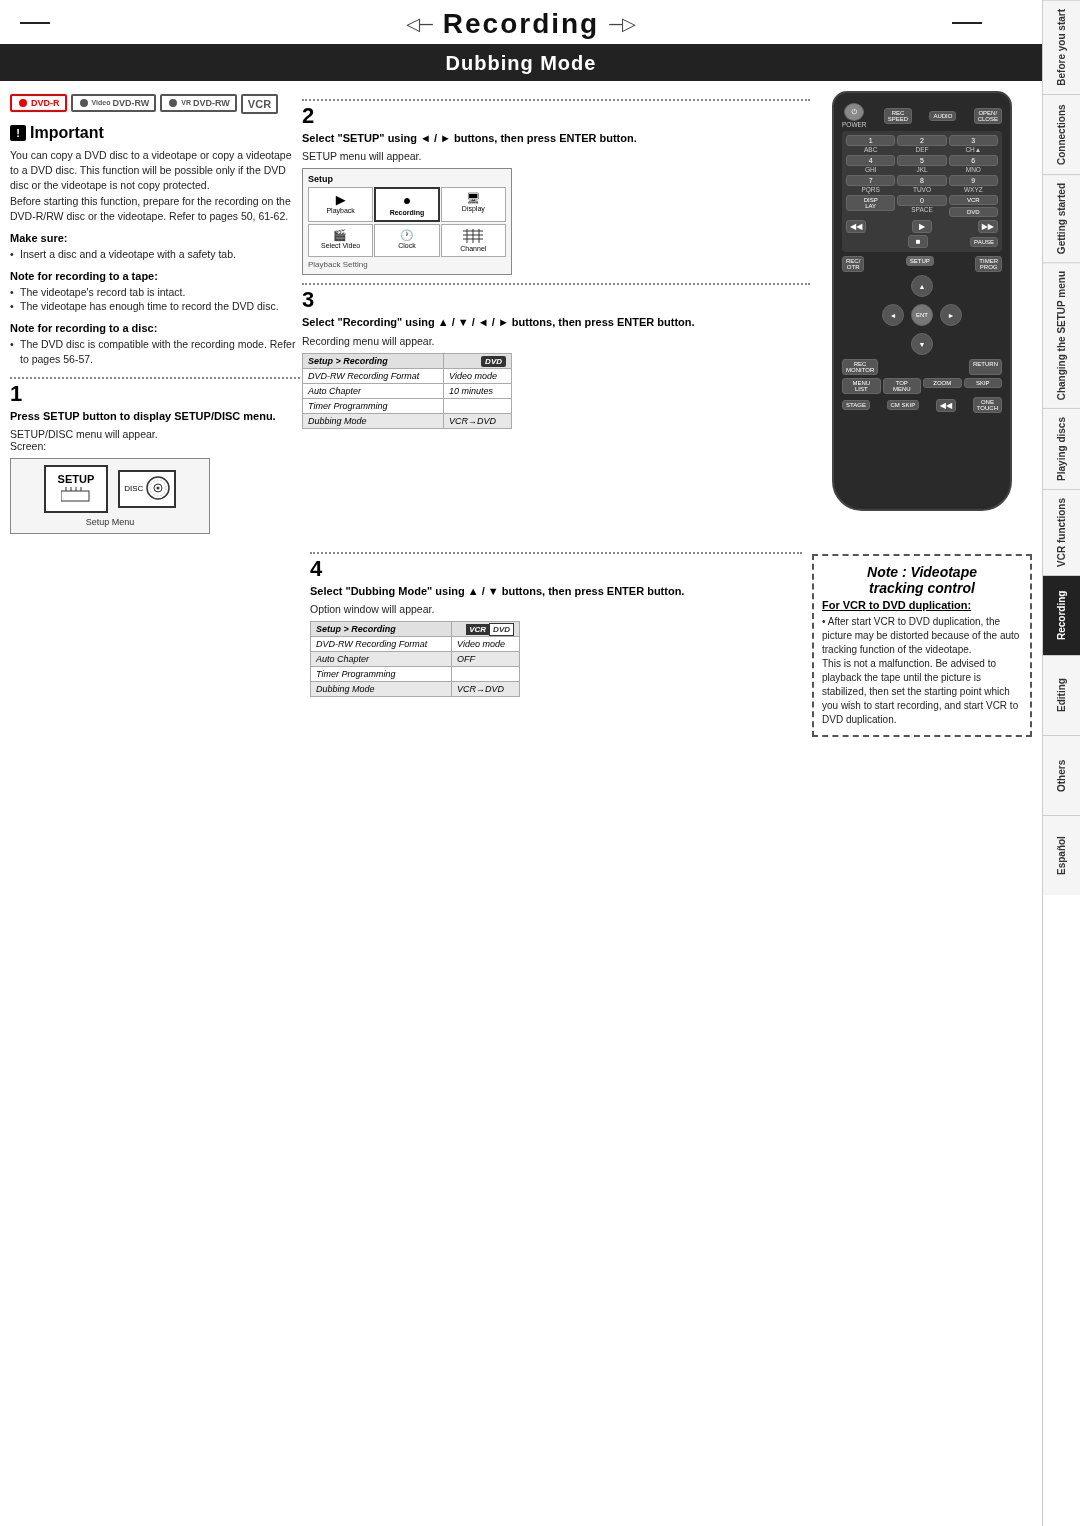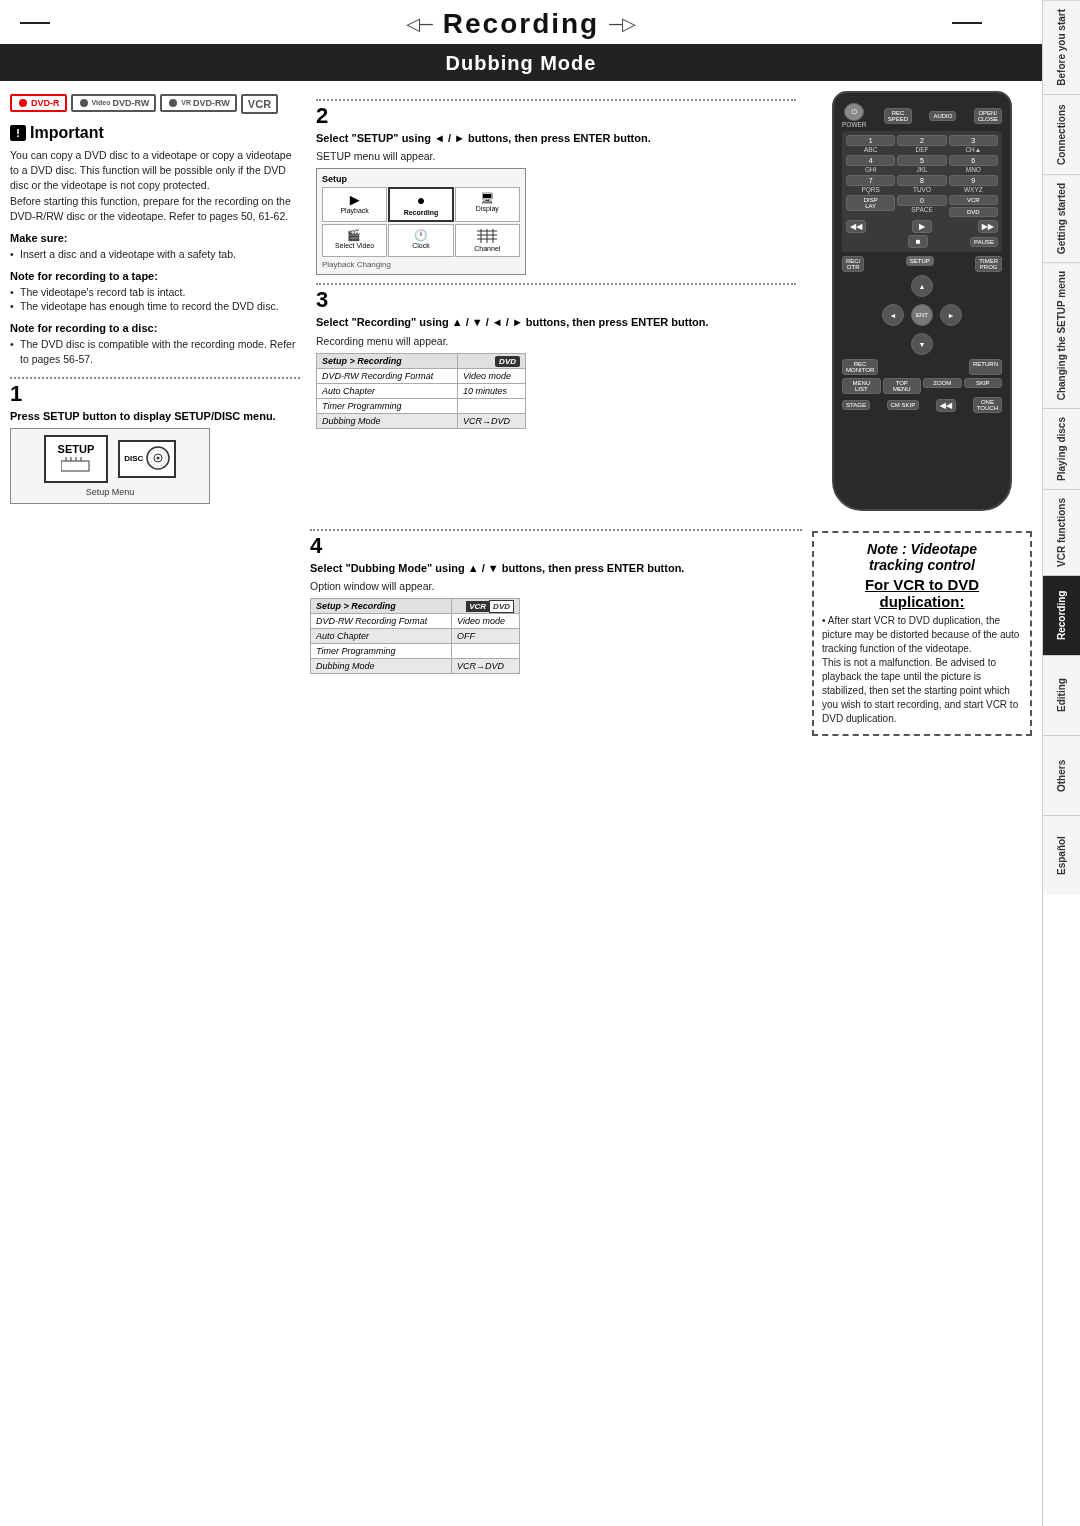--- a/index.html
+++ b/index.html
@@ -98,21 +98,21 @@
       font-size: 20px;
       font-weight: bold;
       letter-spacing: 1px;
       margin-bottom: 0;
     }
 
     
     .content-area {
       display: flex;
       padding: 10px 10px 5px 10px;
-      gap: 16px;
+      gap: 2px;
     }
 
     
     .left-col {
       width: 290px;
       flex-shrink: 0;
     }
 
     
     .mid-col {
@@ -323,23 +323,22 @@
 
     .note-videotape-title {
       font-style: italic;
       font-weight: bold;
       font-size: 14px;
       text-align: center;
       margin-bottom: 3px;
     }
 
     .note-videotape-subtitle {
-      font-size: 15px;
-      font-weight: bold;
-      text-align: center;
+      font-size: 11px;
+      font-weight: bold;
       margin-bottom: 4px;
       text-decoration: underline;
     }
 
     .note-videotape-text {
       font-size: 10px;
       line-height: 1.4;
       color: #222;
     }
 
@@ -497,37 +496,40 @@
             <li>The DVD disc is compatible with the recording mode. Refer to pages 56-57.</li>
           </ul>
         </div>
 
         <div class="step1-left">
           <div class="step-dotted-line"></div>
           <div class="step-number">1</div>
           <div class="step-instruction">
             <b>Press SETUP button to display SETUP/DISC menu.</b>
           </div>
+          <div class="step-result">
+            SETUP/DISC menu will appear.<br>Screen:
+          </div>
 
           <div style="border:1px solid #888;background:#f5f5f5;padding:6px;width:200px;">
             <div style="display:flex;gap:10px;align-items:center;justify-content:center;">
               <div style="border:2px solid #333;padding:6px 12px;background:#fff;text-align:center;">
                 <div style="font-size:11px;font-weight:bold;">SETUP</div>
                 <div style="font-size:8px;margin-top:2px;">
                   <svg width="30" height="16" viewBox="0 0 30 16">
                     <rect x="0" y="4" width="28" height="10" fill="none" stroke="#333" stroke-width="1"></rect>
                     <line x1="5" y1="0" x2="5" y2="4" stroke="#333" stroke-width="1"></line>
                     <line x1="10" y1="0" x2="10" y2="4" stroke="#333" stroke-width="1"></line>
                     <line x1="15" y1="0" x2="15" y2="4" stroke="#333" stroke-width="1"></line>
                     <line x1="20" y1="0" x2="20" y2="4" stroke="#333" stroke-width="1"></line>
                   </svg>
                 </div>
               </div>
               <div style="border:2px solid #333;padding:4px;background:#fff;display:flex;align-items:center;gap:3px;">
-                <div style="font-size:8px;font-weight:bold;">DISC</div>
+                <div style="font-size:8px;font-weight:normal;">DISC</div>
                 <div>
                   <svg width="24" height="24" viewBox="0 0 24 24">
                     <circle cx="12" cy="12" r="11" fill="none" stroke="#333" stroke-width="1.5"></circle>
                     <circle cx="12" cy="12" r="4" fill="none" stroke="#333" stroke-width="1"></circle>
                     <circle cx="12" cy="12" r="1.5" fill="#333"></circle>
                     <ellipse cx="12" cy="12" rx="8" ry="8" fill="none" stroke="#888" stroke-width="0.5" stroke-dasharray="2,2"></ellipse>
                   </svg>
                 </div>
               </div>
             </div>
@@ -578,21 +580,21 @@
                   <line x1="0" y1="6" x2="20" y2="6" stroke="#333" stroke-width="1"></line>
                   <line x1="0" y1="10" x2="20" y2="10" stroke="#333" stroke-width="1"></line>
                   <line x1="4" y1="0" x2="4" y2="14" stroke="#333" stroke-width="1"></line>
                   <line x1="10" y1="0" x2="10" y2="14" stroke="#333" stroke-width="1"></line>
                   <line x1="16" y1="0" x2="16" y2="14" stroke="#333" stroke-width="1"></line>
                 </svg>
               </div>
               <div style="font-size:7px;">Channel</div>
             </div>
           </div>
-          <div style="font-size:8px;color:#555;margin-top:3px;">Playback Changing</div>
+          <div style="font-size:8px;color:#555;margin-top:3px;">Playback Setting</div>
         </div>
 
         <div class="step-dotted-line"></div>
         <div class="step-number">3</div>
         <div class="step-instruction">
           <b>Select "Recording" using ▲ / ▼ / ◄ / ► buttons, then press ENTER button.</b>
         </div>
         <div class="step-result">Recording menu will appear.</div>
 
         <table class="rec-table">

